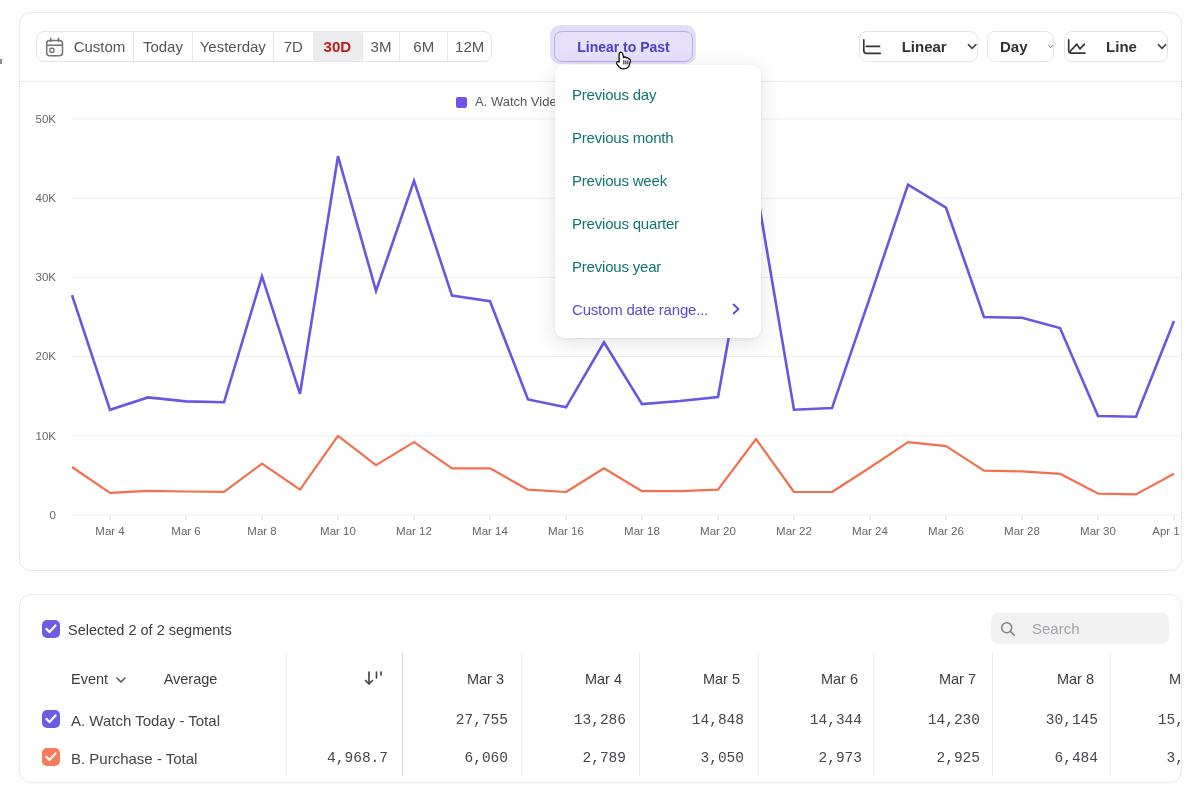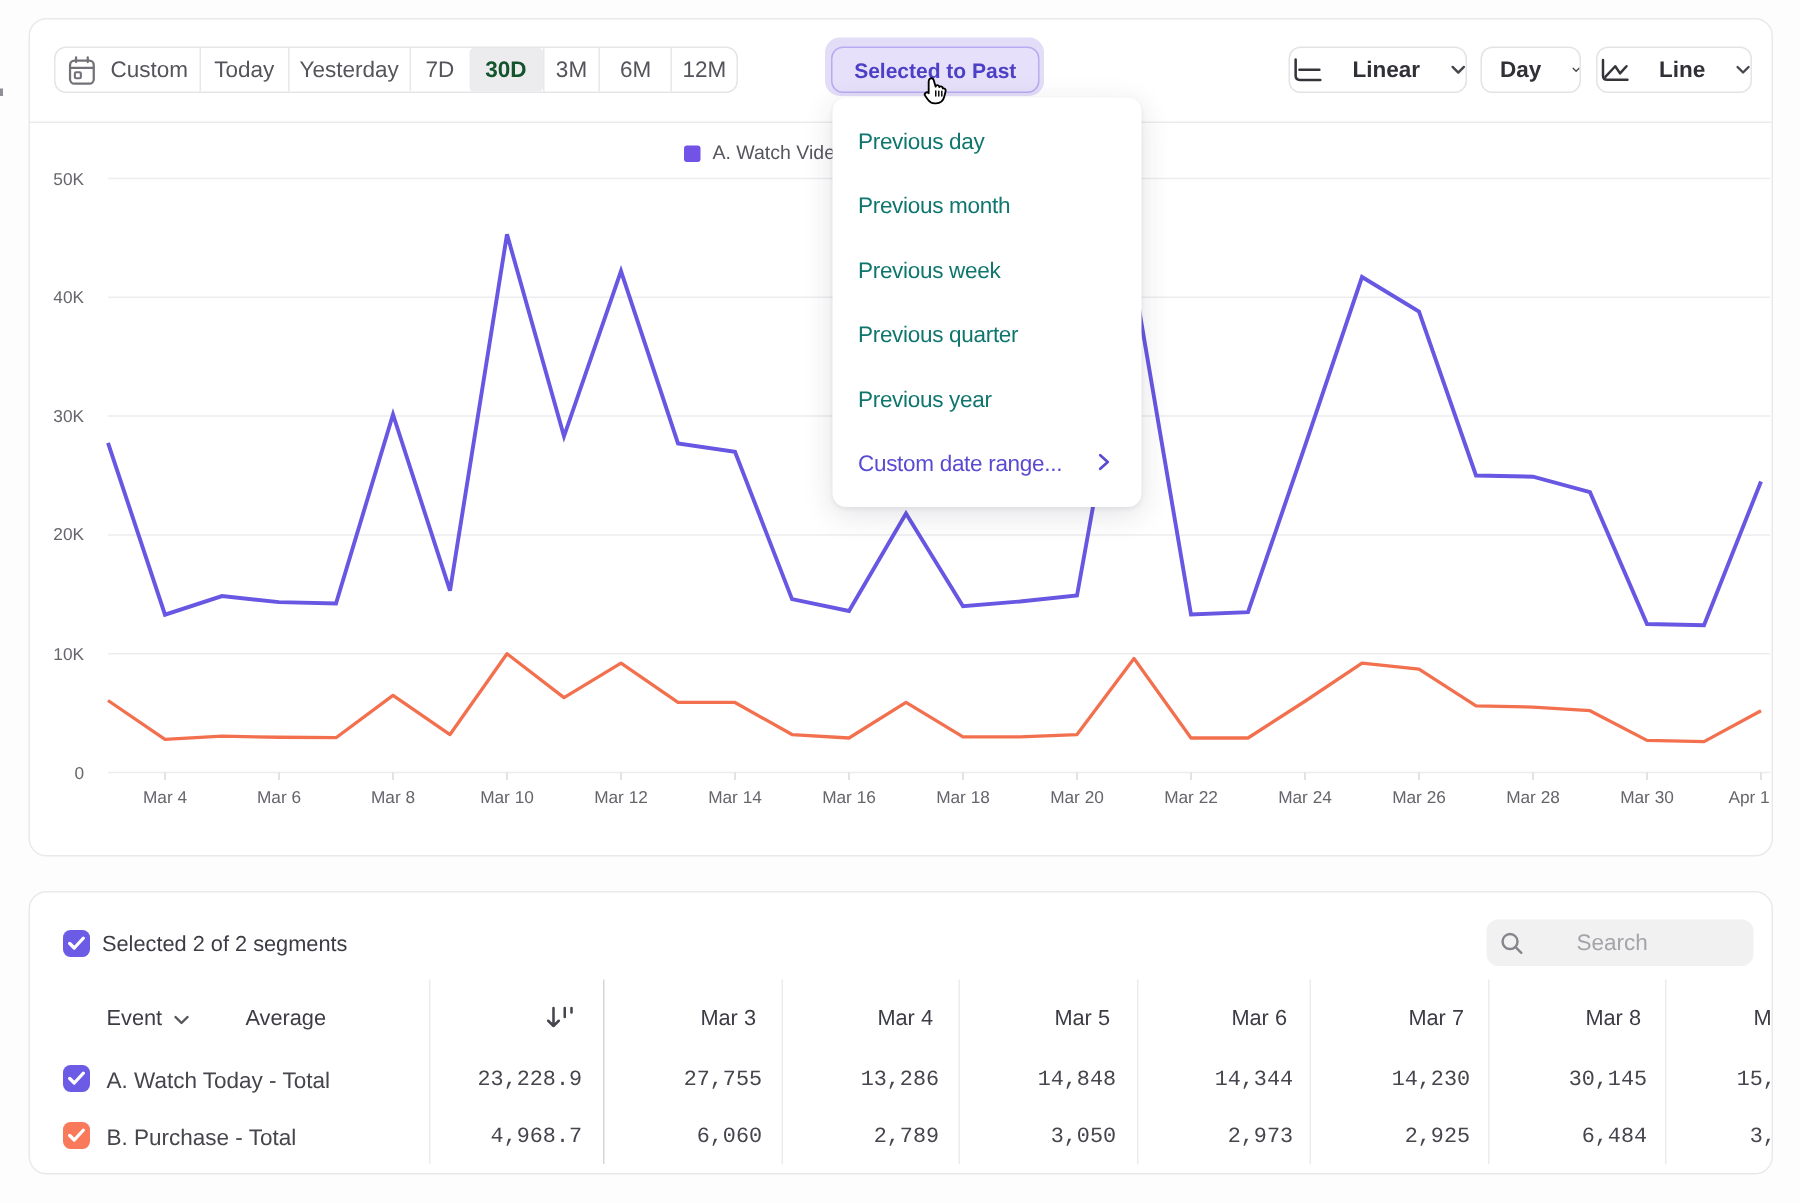--- a/index.html
+++ b/index.html
@@ -4,38 +4,38 @@
 <style>
 * { margin:0; padding:0; box-sizing:border-box; }
 html,body { width:1200px; height:802px; background:#fdfdfd; font-family:"Liberation Sans",sans-serif; overflow:hidden; }
 .card { position:absolute; background:#fff; border:1px solid #e9e9eb; border-radius:12px; }
 #card1 { left:19px; top:12px; width:1163px; height:559px; }
 #card2 { left:19px; top:594px; width:1163px; height:189px; overflow:hidden; }
 
 #seg { position:absolute; left:36px; top:31px; height:31px; width:456px; border:1px solid #e5e5e7; border-radius:8px; display:flex; background:#fff; overflow:hidden; }
 #seg .s { display:flex; align-items:center; justify-content:center; font-size:15px; color:#54545b; border-right:1px solid #e8e8ea; }
 #seg .s:last-child { border-right:none; }
-#seg .sel { border-radius:3px; background:#ececee; color:#14532d; font-weight:bold; border-right:none; }
+#seg .sel { border-radius:3px; background:#ececee; color:#b91c1c; font-weight:bold; border-right:none; }
 .rbtn { position:absolute; top:31px; height:31px; border:1px solid #e4e4e6; border-radius:8px; background:#fff; display:flex; align-items:center; justify-content:center; font-size:15px; font-weight:bold; color:#303037; gap:20px; }
 #halo { position:absolute; left:550px; top:25px; width:146px; height:39px; border-radius:10px; background:#e3ddf8; }
 #cmpbtn { position:absolute; left:554px; top:31px; width:139px; height:31px; border-radius:8px; background:#e6e0fa; border:1px solid #b9abf1; color:#4c40c6; font-weight:bold; font-size:14px; display:flex; align-items:center; justify-content:center; }
 #tdiv { position:absolute; left:19px; top:81px; width:1163px; height:1px; background:#ebebed; }
 
 #legend { position:absolute; left:456px; top:94px; display:flex; align-items:center; font-size:13px; color:#56565e; }
 #legend .sq { width:11px; height:11px; border-radius:2px; background:#7352e8; margin-right:8px; margin-top:1px; }
 
 #menu { position:absolute; left:555px; top:65px; width:206px; height:273px; background:#fff; border-radius:9px; box-shadow:0 5px 20px rgba(40,40,60,.13), 0 1px 3px rgba(40,40,60,.07); padding-top:8px; z-index:30; }
 #menu .mi { height:43px; display:flex; align-items:center; padding-left:17px; font-size:15px; letter-spacing:-0.2px; color:#0f766e; }
 #menu .mi.purple { color:#584bd2; }
 #menu .mi .arr { margin-left:auto; margin-right:21px; }
 #card2 .hcell { position:absolute; font-size:14.5px; font-weight:500; color:#3c3c44; }
 #card2 .num { position:absolute; font-family:"Liberation Mono",monospace; font-size:14.5px; color:#45454d; }
 .cbx { position:absolute; width:18px; height:18px; border-radius:5px; display:flex; align-items:center; justify-content:center; }
 #search { position:absolute; left:971px; top:18px; width:178px; height:31px; background:#f1f1f2; border-radius:8px; display:flex; align-items:center; }
-#search span { color:#a3a3a9; font-size:15px; margin-left:60px; }
+#search span { color:#a3a3a9; font-size:15px; margin-left:41px; }
 </style>
 </head>
 <body>
 <div id="card1" class="card"></div>
 <div style="position:absolute;left:0;top:59px;width:2px;height:5px;background:#8f8f96;"></div>
 <div id="card2" class="card">
   <div class="cbx" style="left:22px;top:25px;background:#6c5ce5;">
     <svg width="12" height="10" viewBox="0 0 12 10">
         <path d="M1.5 5 L4.5 8 L10.5 1.5" stroke="#fff" stroke-width="2.2" fill="none" stroke-linecap="round" stroke-linejoin="round"></path>
       </svg>
@@ -65,21 +65,20 @@
   <div class="hcell" style="left:0;width:956px;top:76px;text-align:right;">Mar 7</div>
   <div class="hcell" style="left:0;width:1074px;top:76px;text-align:right;">Mar 8</div>
   <div class="hcell" style="left:0;width:1186px;top:76px;text-align:right;">Mar 9</div>
 
   <div class="cbx" style="left:22px;top:115px;background:#6c5ce5;">
     <svg width="12" height="10" viewBox="0 0 12 10">
         <path d="M1.5 5 L4.5 8 L10.5 1.5" stroke="#fff" stroke-width="2.2" fill="none" stroke-linecap="round" stroke-linejoin="round"></path>
       </svg>
   </div>
   <div style="position:absolute;left:51px;top:117px;font-size:15px;color:#45454c;">A. Watch Today - Total</div>
-  <div class="num" style="left:0;width:368px;top:117px;text-align:right;">23,228.9</div>
   <div class="num" style="left:0;width:488px;top:117px;text-align:right;">27,755</div>
   <div class="num" style="left:0;width:606px;top:117px;text-align:right;">13,286</div>
   <div class="num" style="left:0;width:724px;top:117px;text-align:right;">14,848</div>
   <div class="num" style="left:0;width:842px;top:117px;text-align:right;">14,344</div>
   <div class="num" style="left:0;width:960px;top:117px;text-align:right;">14,230</div>
   <div class="num" style="left:0;width:1078px;top:117px;text-align:right;">30,145</div>
   <div class="num" style="left:0;width:1190px;top:117px;text-align:right;">15,355</div>
 
   <div class="cbx" style="left:22px;top:153px;background:#f87a5b;">
     <svg width="12" height="10" viewBox="0 0 12 10">
@@ -118,21 +117,21 @@
   </div>
   <div class="s" style="width:66px;">Today</div>
   <div class="s" style="width:91px;">Yesterday</div>
   <div class="s" style="width:44px;border-right:none;">7D</div>
   <div class="s sel" style="width:55px;">30D</div>
   <div class="s" style="width:43px;border-left:1px solid #e8e8ea;">3M</div>
   <div class="s" style="width:54px;">6M</div>
   <div class="s" style="width:48px;">12M</div>
 </div>
 <div id="halo"></div>
-<div id="cmpbtn">Selected to Past</div>
+<div id="cmpbtn">Linear to Past</div>
 <div class="rbtn" style="left:859px;width:119px;">
   <svg width="23" height="20" viewBox="0 0 23 20">
       <path d="M4 2.3 V13.8 C4 15.7 5.1 16.7 7 16.7 H21.5" stroke="#34343b" stroke-width="1.8" fill="none" stroke-linecap="round"></path>
       <path d="M6.7 9.4 H20.8" stroke="#34343b" stroke-width="1.8" stroke-linecap="round"></path>
     </svg>
   <span>Linear</span>
   <svg width="11" height="7" viewBox="0 0 11 7">
       <path d="M1.5 1.5 L5.5 5.5 L9.5 1.5" stroke="#45454c" stroke-width="1.7" fill="none" stroke-linecap="round" stroke-linejoin="round"></path>
     </svg>
 </div>

